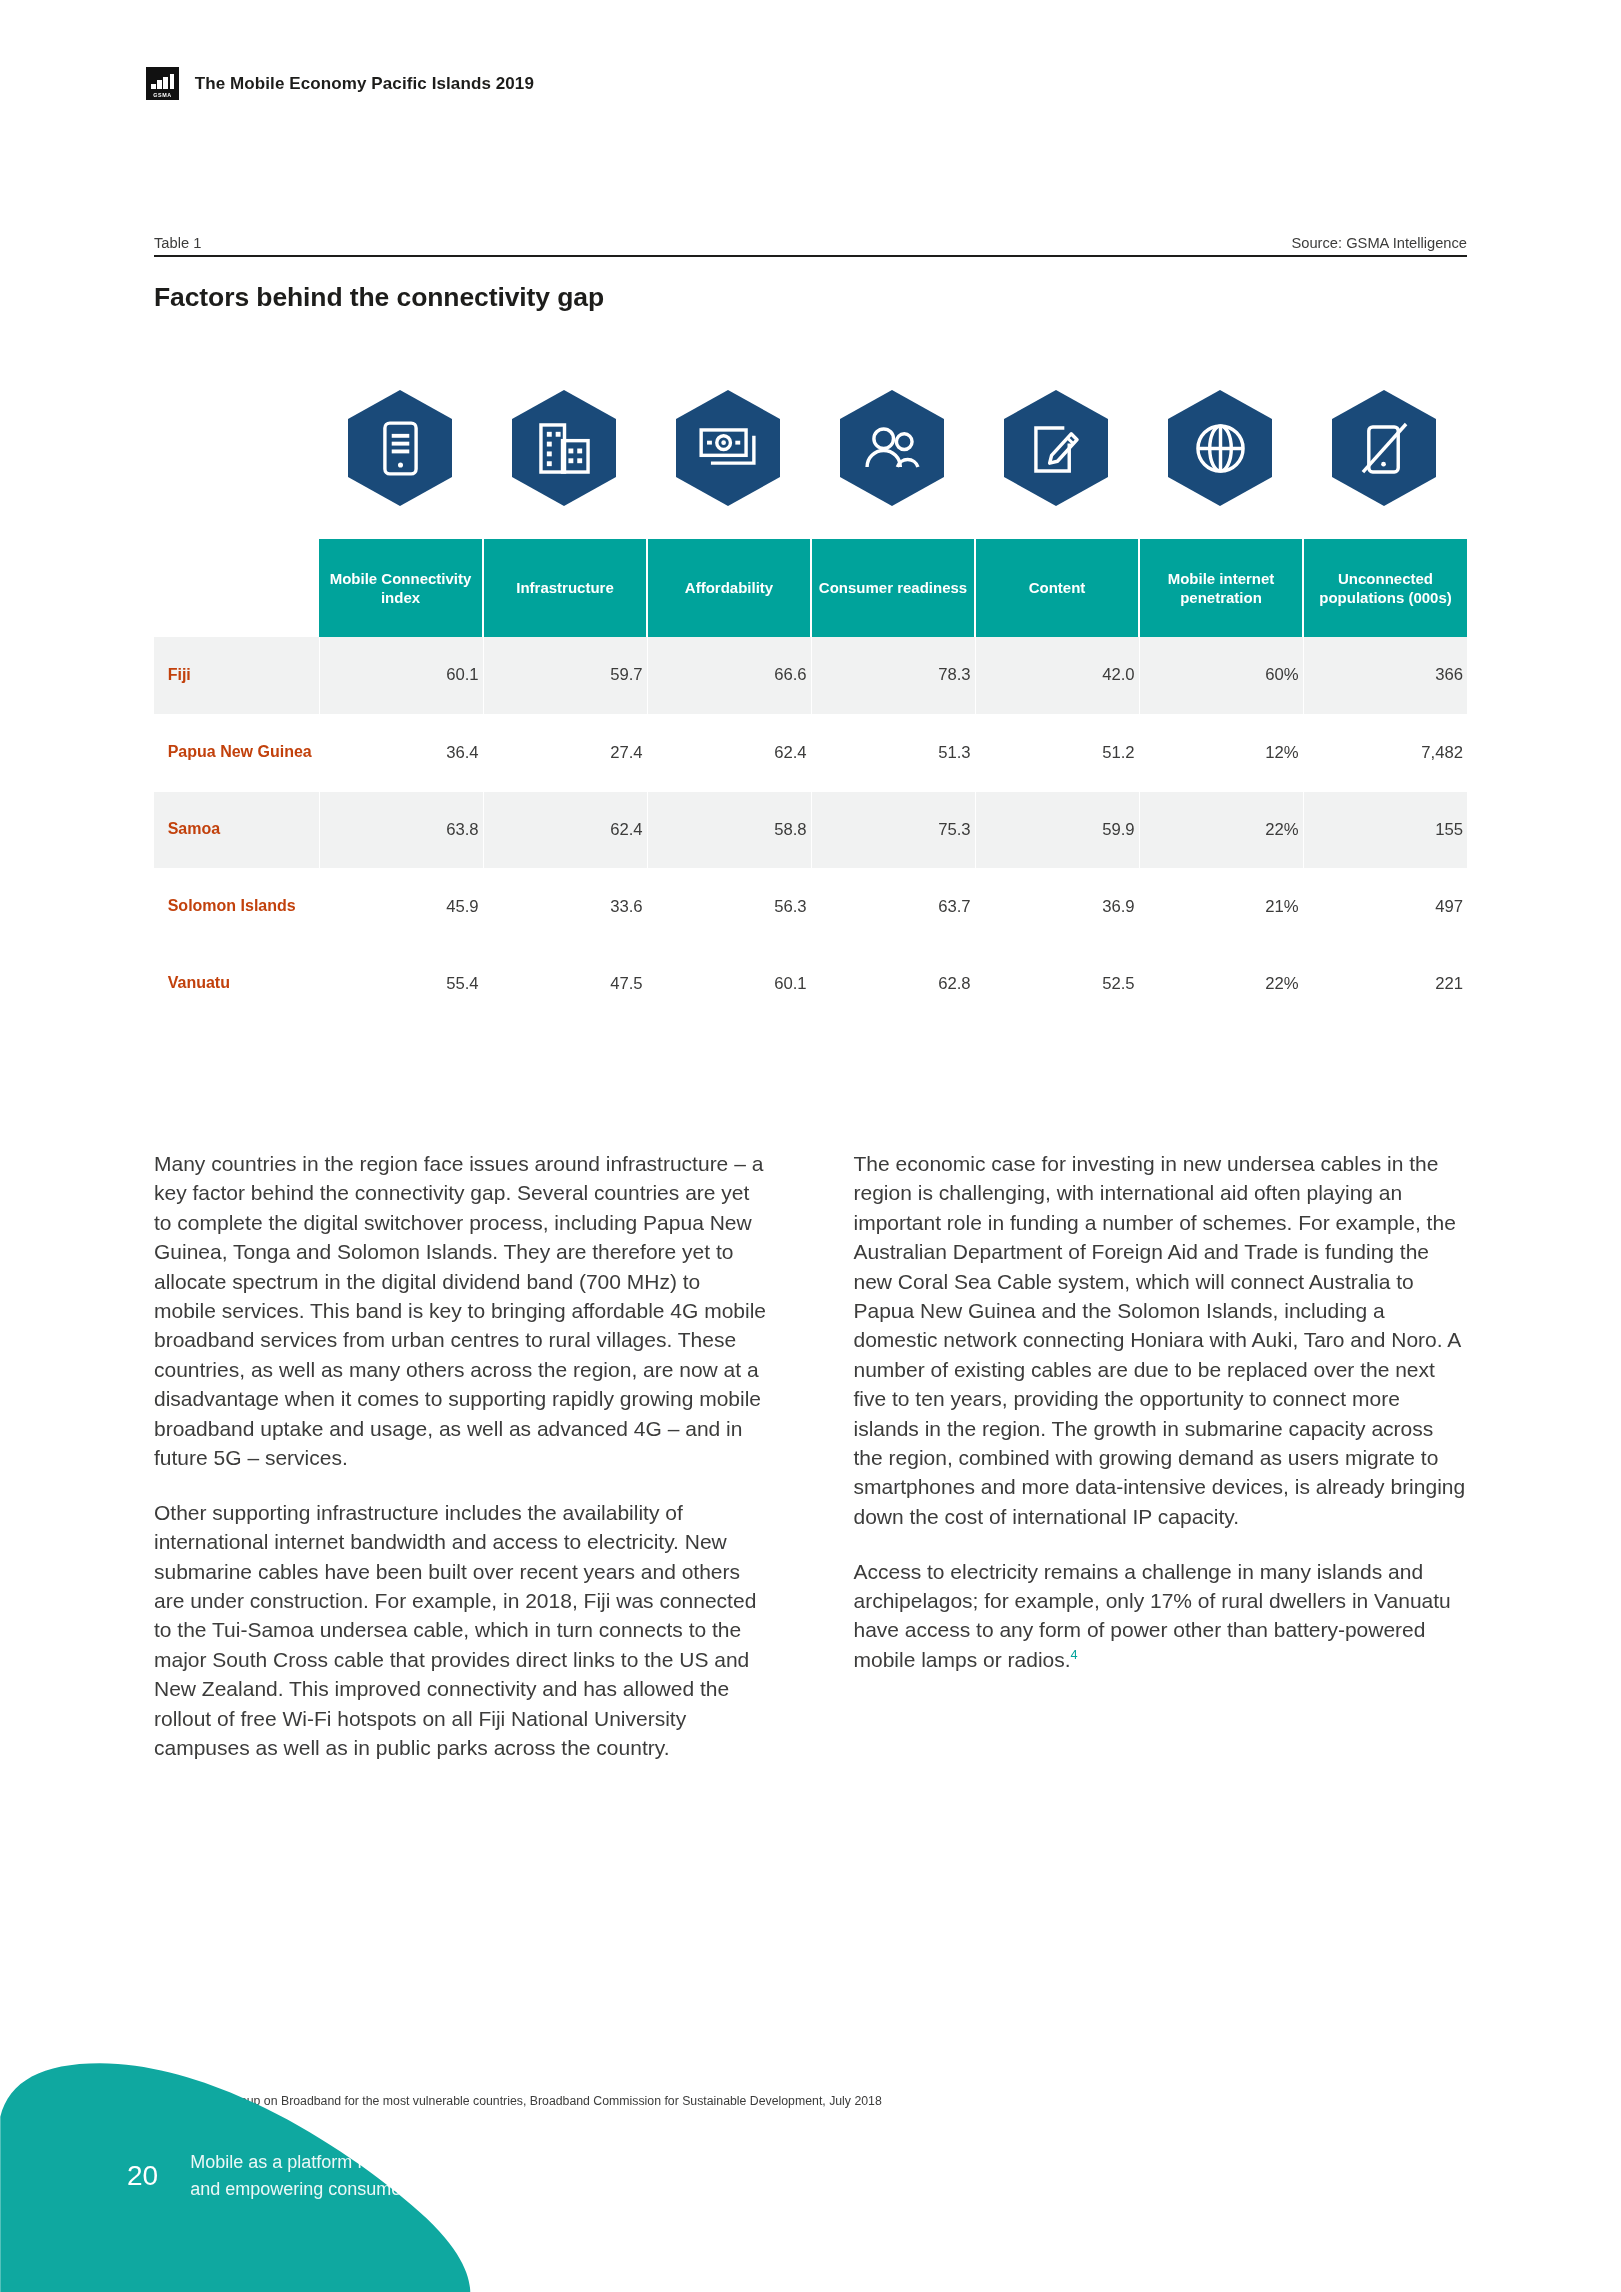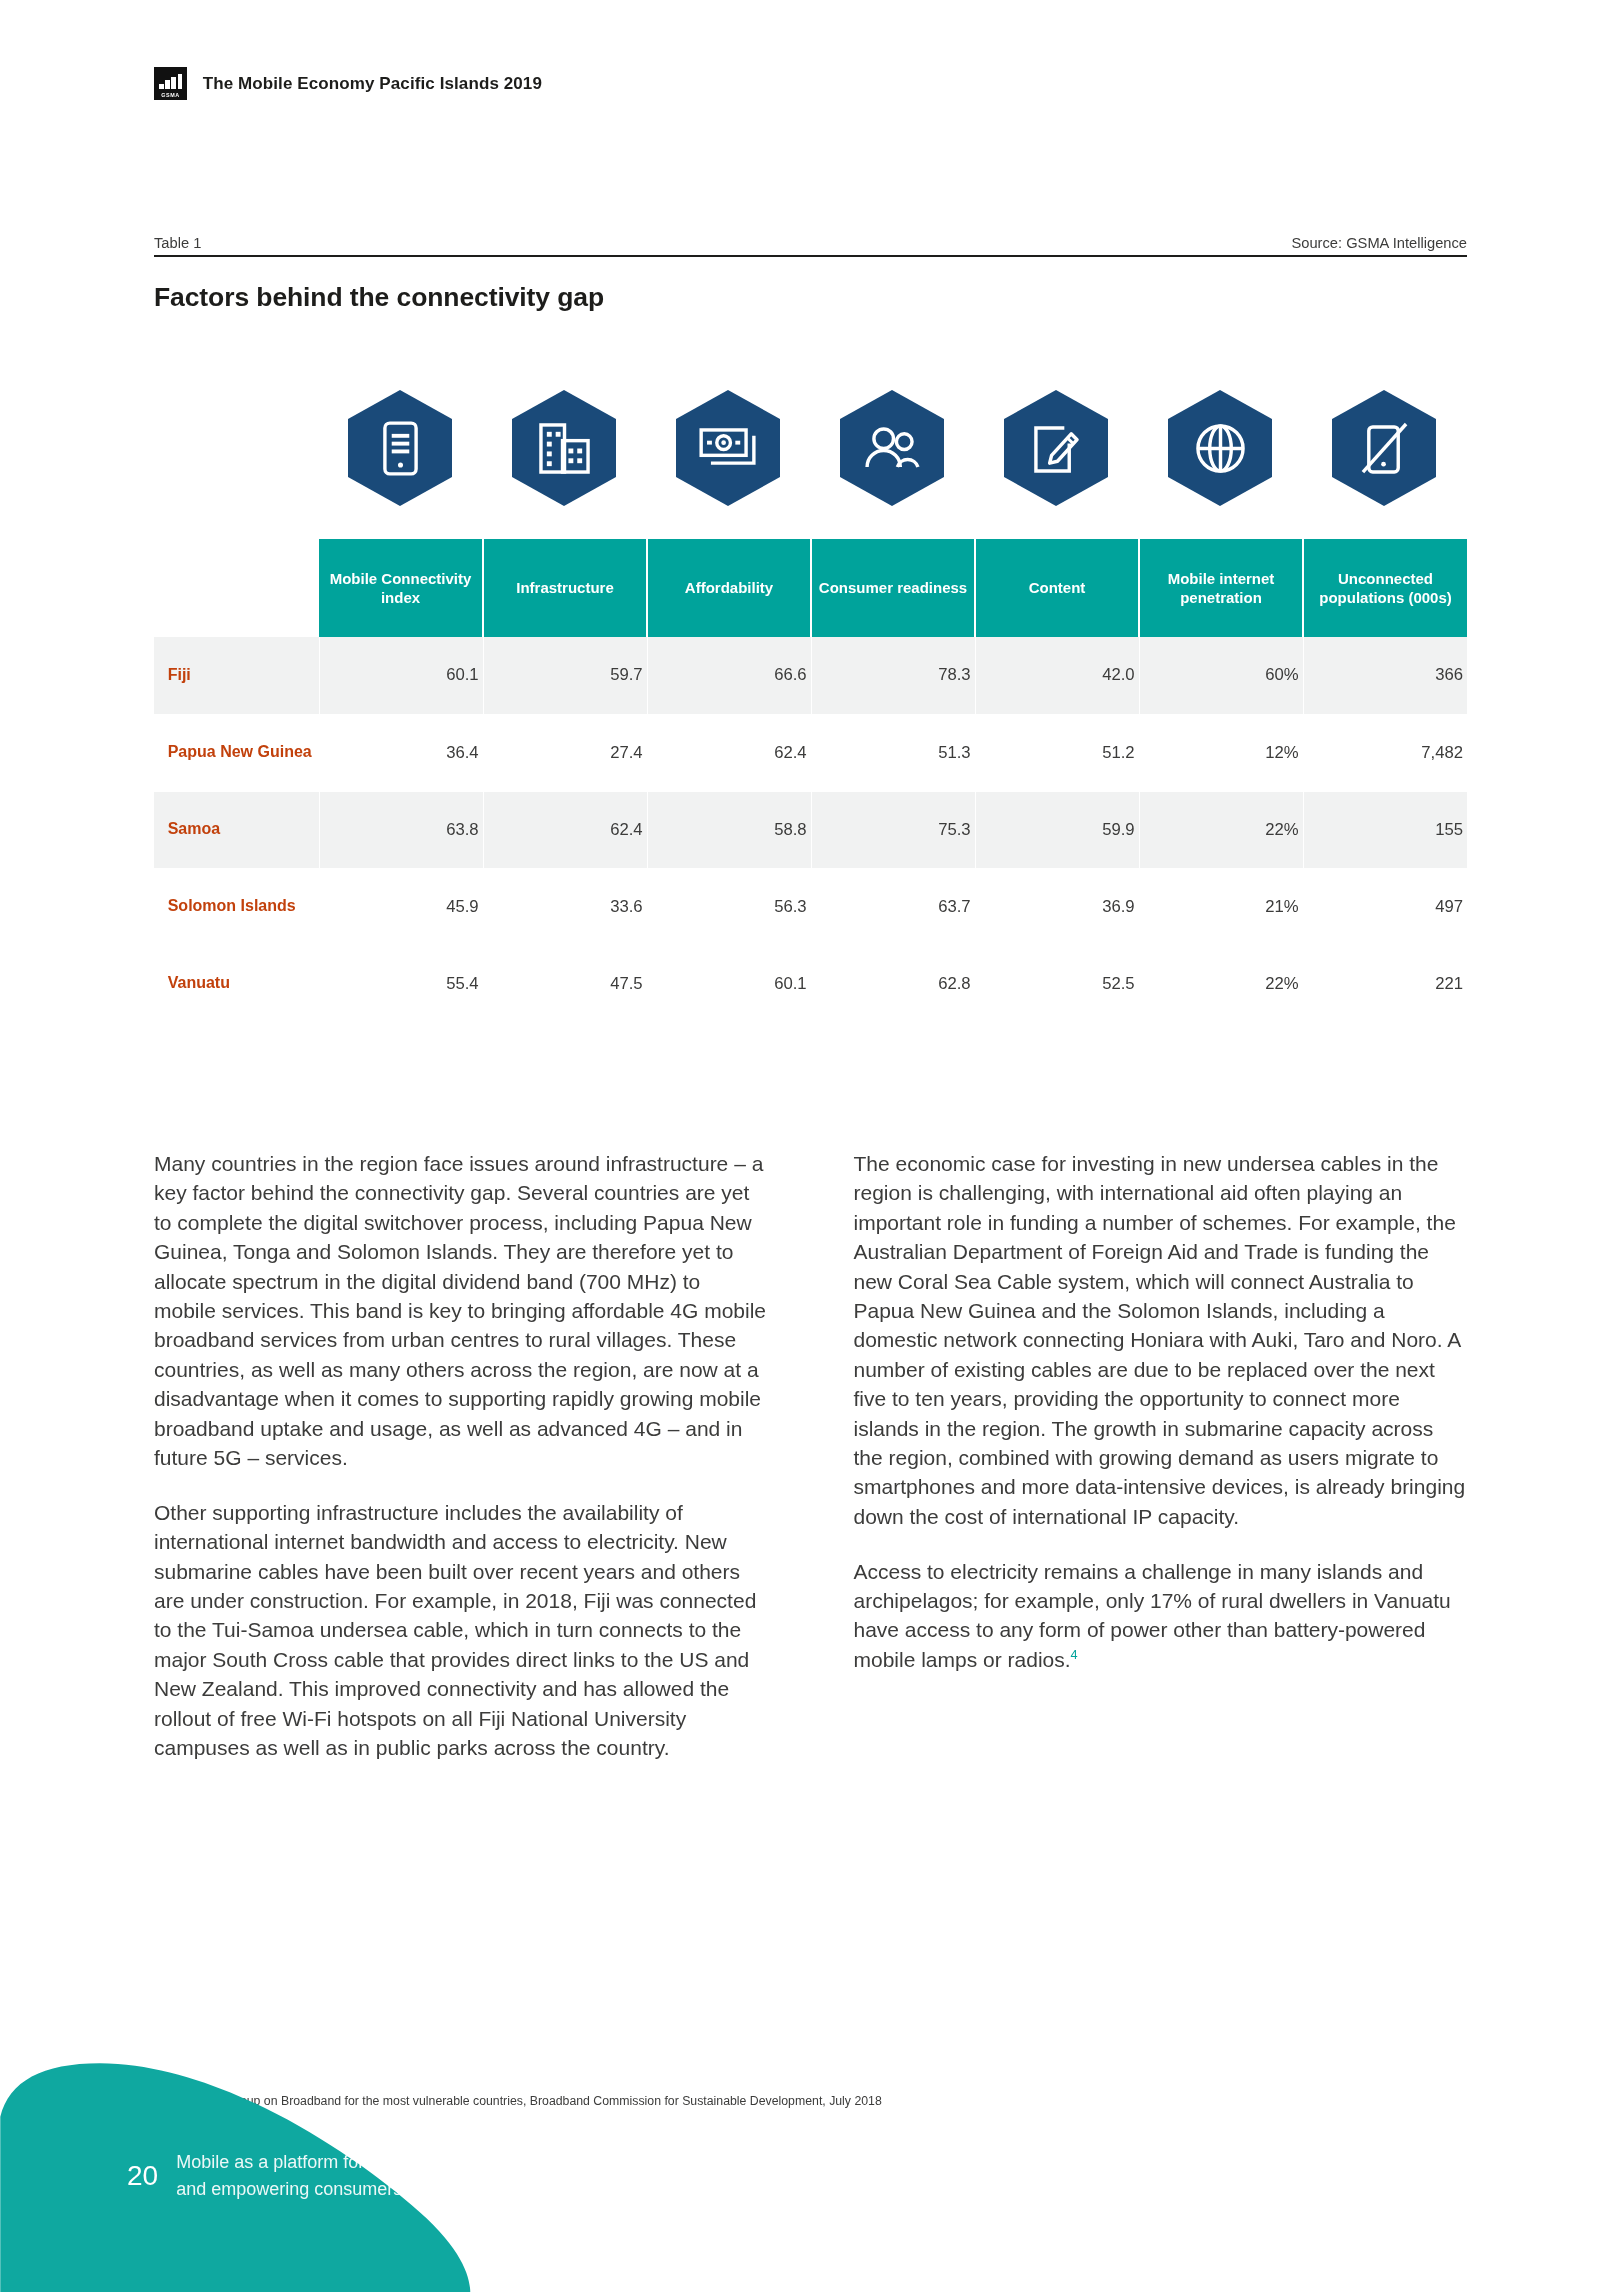--- a/index.html
+++ b/index.html
@@ -11,21 +11,21 @@
     font-family: "Liberation Sans", sans-serif;
     color: #3c3c3b;
     position: relative;
     overflow: hidden;
   }
 
   
   .page-header {
     position: absolute;
     top: 67px;
-    left: 154px;
+    left: 146px;
     display: flex;
     align-items: center;
     gap: 15.7px;
   }
   .gsma-logo {
     width: 33px;
     height: 33px;
     background: #111111;
     position: relative;
     flex: 0 0 auto;
@@ -214,21 +214,21 @@
   .footer-blob svg { display:block; }
   .footer-text {
     position: absolute;
     bottom: 0;
     left: 0;
     width: 627px;
     height: 235px;
     display: flex;
     align-items: center;
     padding-left: 127px;
-    gap: 18px;
+    gap: 32px;
   }
   .footer-page-number {
     color: #ffffff;
     font-size: 28px;
     line-height: 1;
   }
   .footer-label {
     color: #ffffff;
     font-size: 18px;
     line-height: 1.45;

